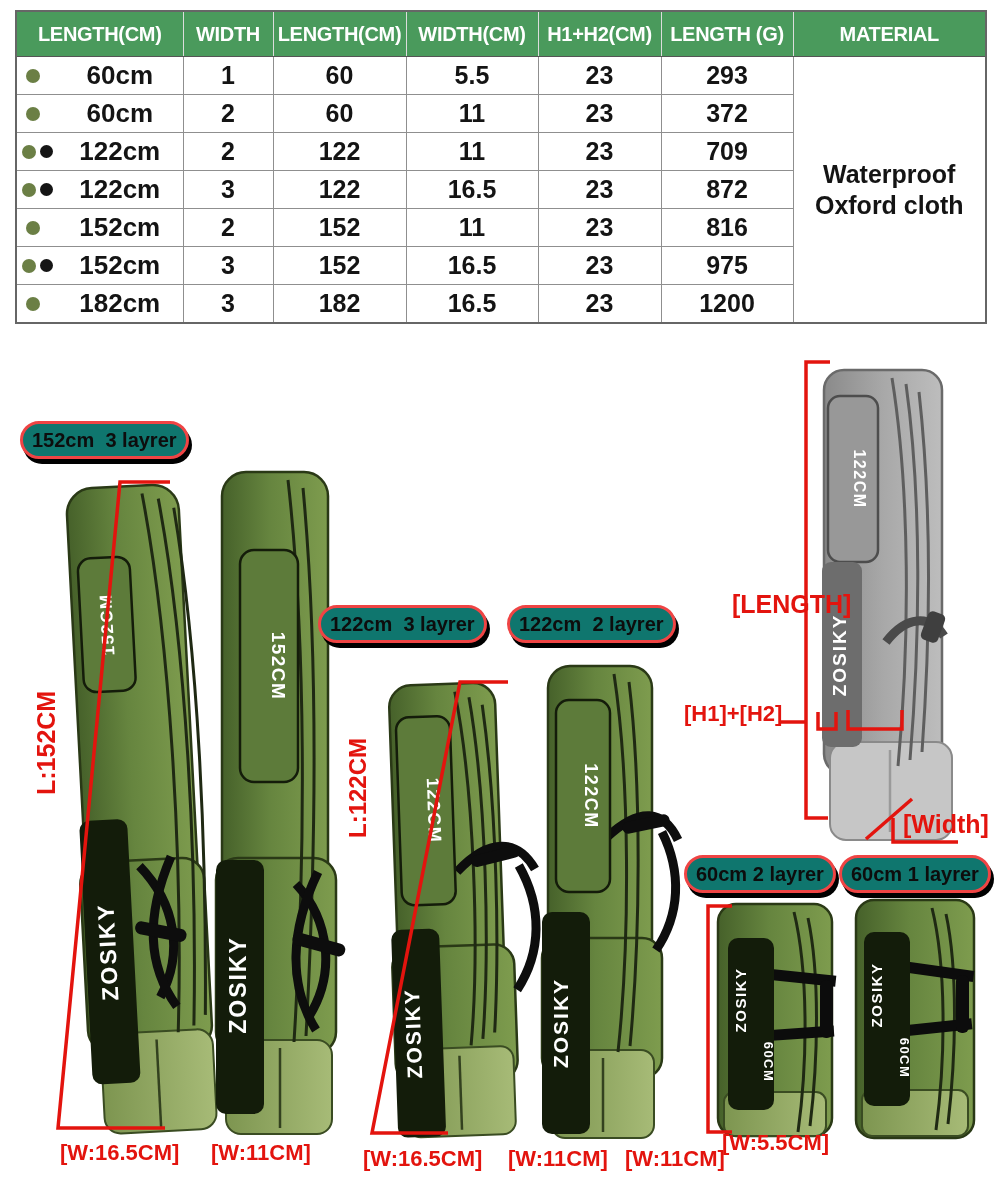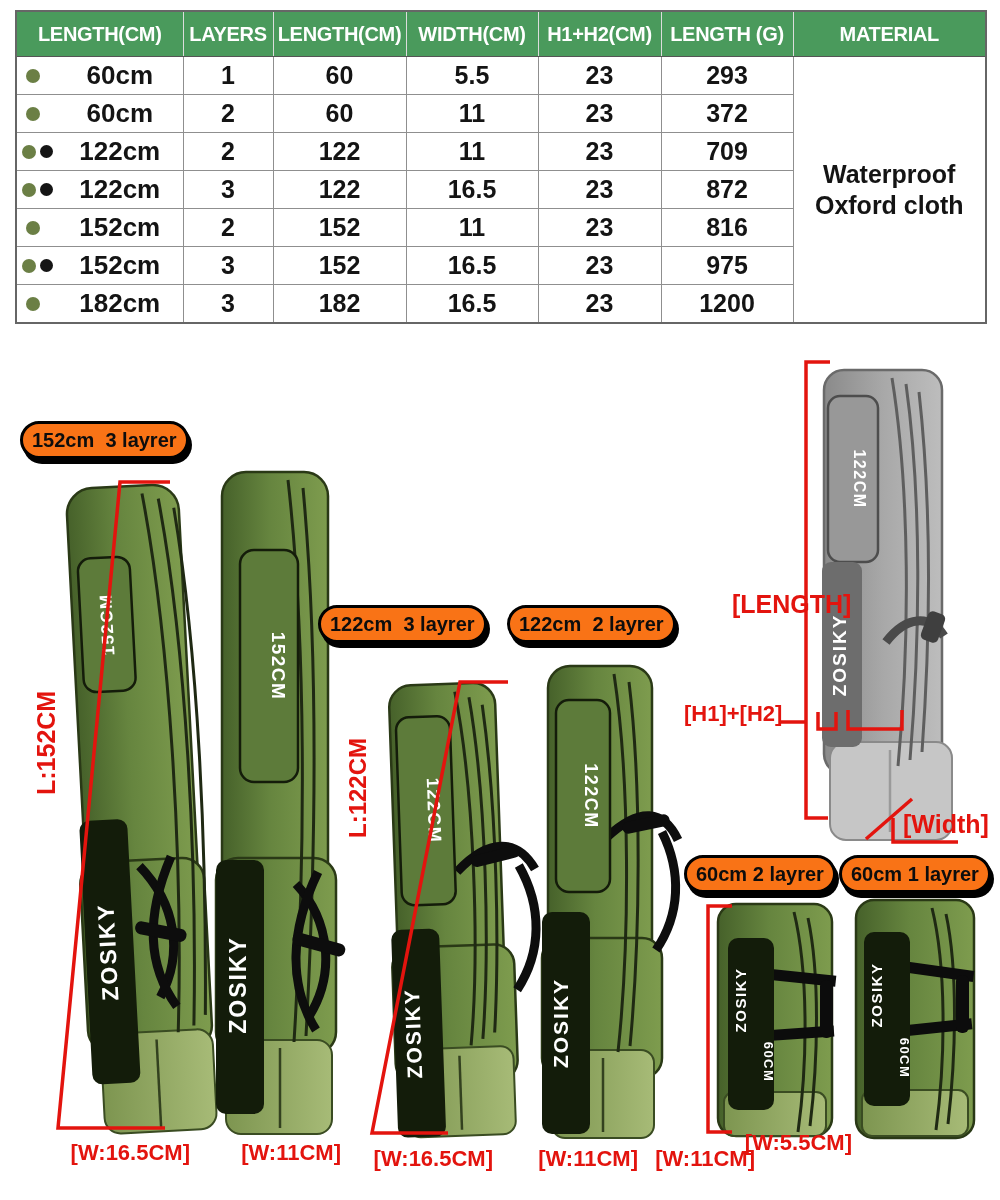--- a/index.html
+++ b/index.html
@@ -17,47 +17,47 @@
   .dots{display:flex;align-items:center;gap:4px;width:52px;padding-left:9px;box-sizing:border-box;flex:none;}
   .dot{width:14px;height:14px;border-radius:50%;display:inline-block;flex:none;}
   .dot.g{background:#6b7f45;}
   .dot.b{background:#151515;width:13px;height:13px;}
   .lbl{flex:1;text-align:center;padding-right:12px;font-size:26px;}
   td.mat{font-weight:normal;font-size:26px;line-height:1.22;color:#000;}
   
   svg.art{position:absolute;left:0;top:330px;width:1000px;height:870px;}
   svg.art text{font-family:"Liberation Sans",sans-serif;font-weight:bold;fill:#ffffff;}
   
-  .tag{position:absolute;background:#f97316;border:3px solid #000000;border-radius:19px;
+  .tag{position:absolute;background:#0f766e;border:3px solid #ef4444;border-radius:19px;
        padding:3px 9px;font-size:20px;font-weight:bold;color:#0d0d0d;
        box-shadow:3px 5px 0 #000;white-space:pre;line-height:1.3;}
   
   .red{position:absolute;color:#e3140e;font-weight:bold;white-space:nowrap;}
   .vert{transform:rotate(-90deg);transform-origin:left top;}
-  .wlab{text-align:right;font-size:22px;}
+  .wlab{text-align:left;font-size:22px;}
 </style>
 </head>
 <body>
 
 <div class="canvas">
 
   <table class="spec">
     <colgroup>
       <col style="width:167px">
         <col style="width:90px">
         <col style="width:133px">
       <col style="width:132px">
         <col style="width:123px">
         <col style="width:132px">
         <col style="width:193px">
     </colgroup>
     <thead>
       <tr>
         <th>LENGTH(CM)</th>
-        <th>LAYERS</th>
+        <th>WIDTH</th>
         <th>LENGTH(CM)</th>
         <th>WIDTH(CM)</th>
         <th>H1+H2(CM)</th>
         <th>LENGTH (G)</th>
         <th>MATERIAL</th>
       </tr>
     </thead>
     <tbody>
       <tr>
         <td class="c1">

